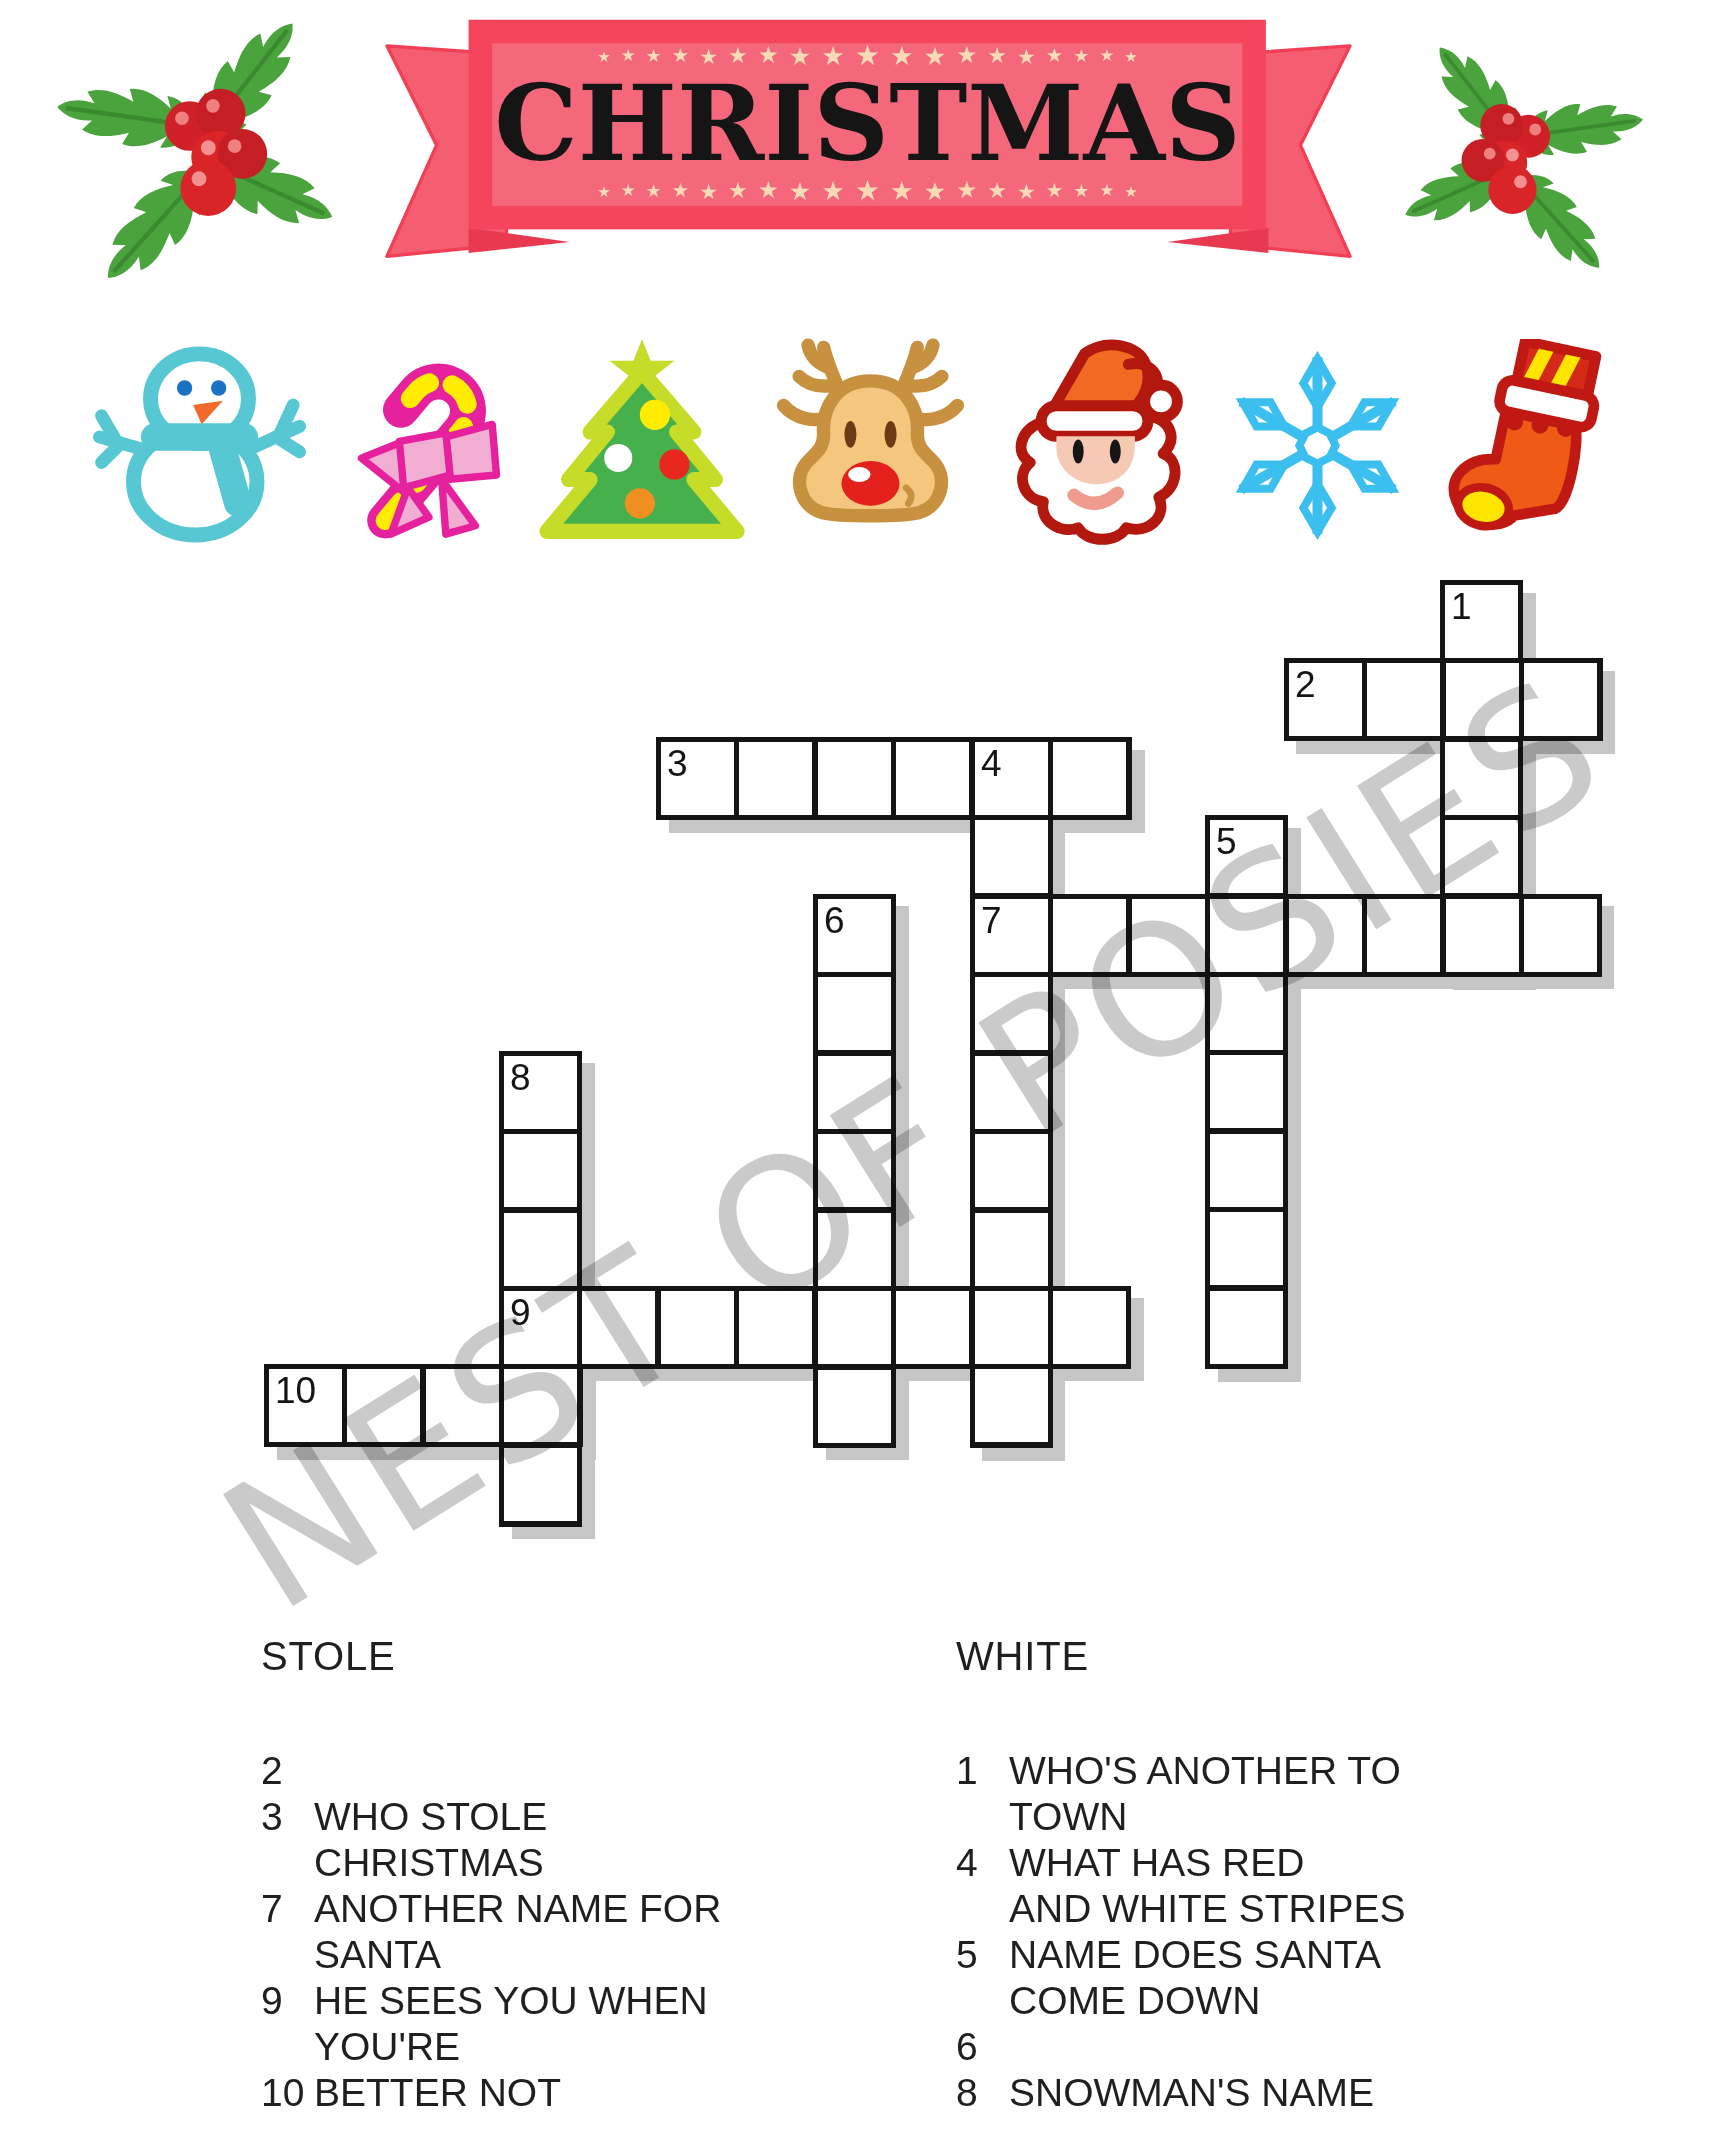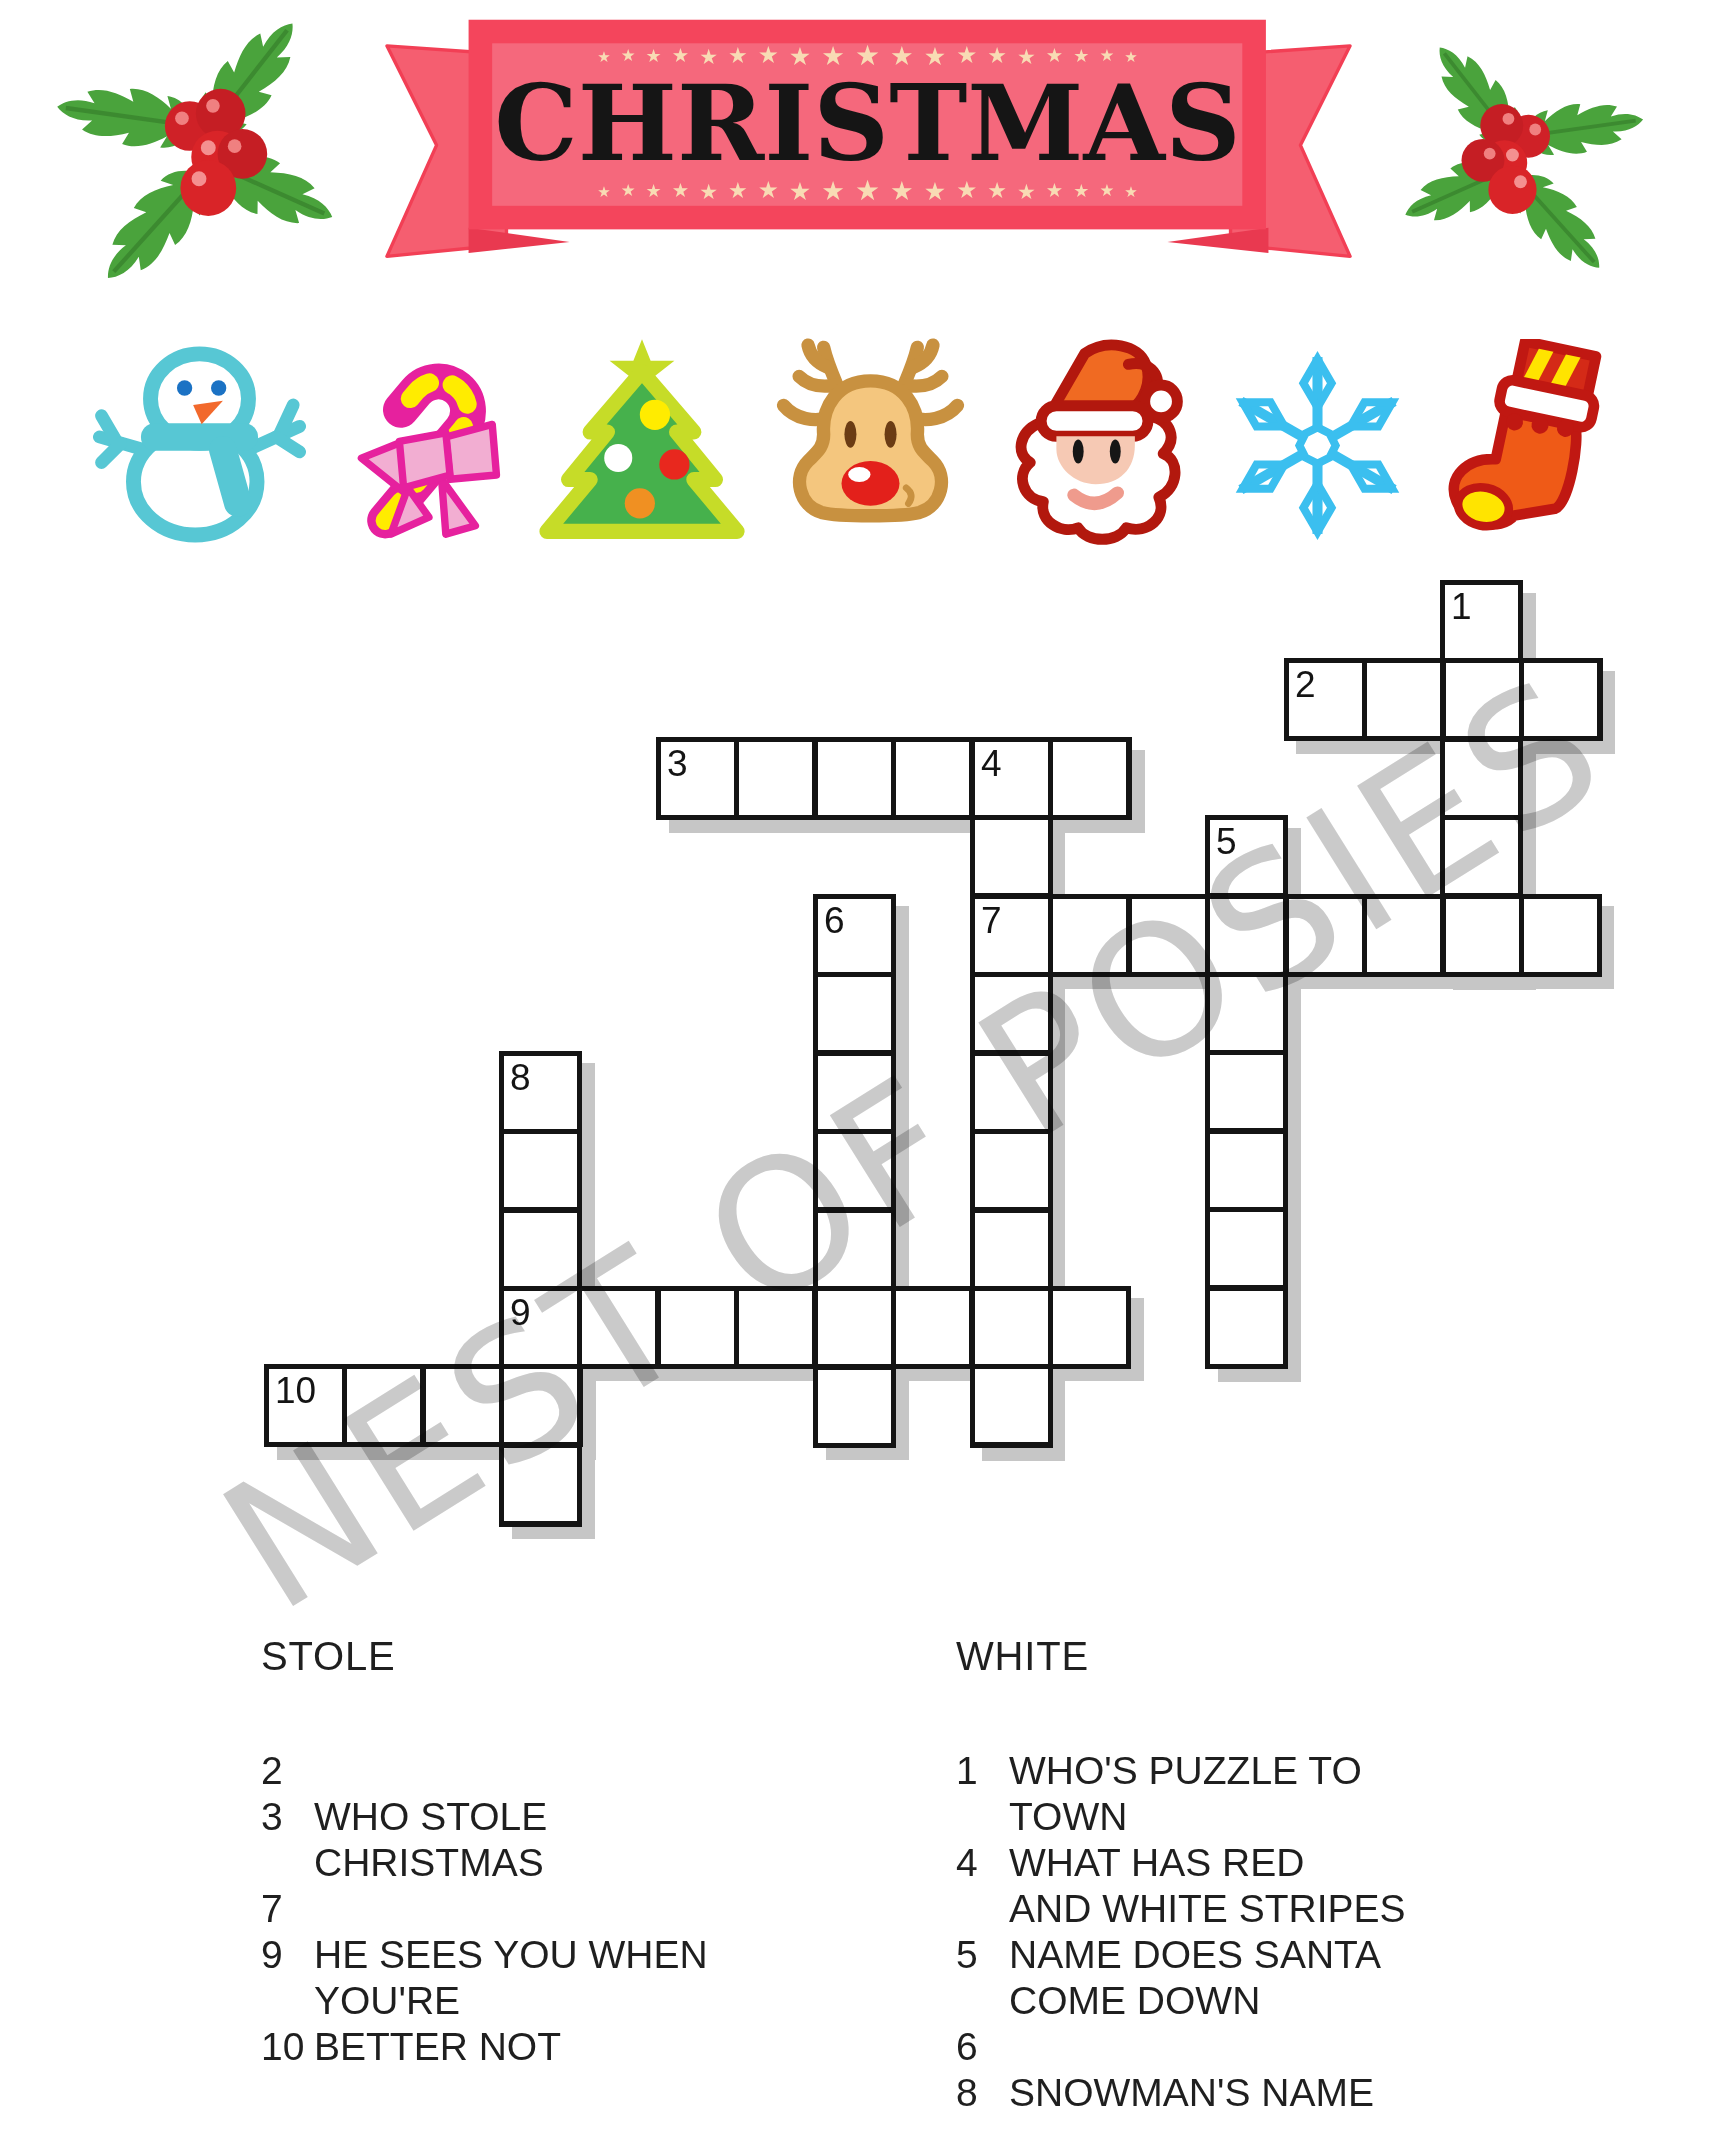--- a/index.html
+++ b/index.html
@@ -412,38 +412,40 @@
         <div class="clue-item">
           <span class="clue-num">2</span>
         </div>
         <div class="clue-item">
           <span class="clue-num">3</span>
           <span class="clue-text">WHO STOLE
 CHRISTMAS</span>
         </div>
         <div class="clue-item">
           <span class="clue-num">7</span>
+          <span class="clue-text">ANOTHER NAME FOR
+SANTA</span>
         </div>
         <div class="clue-item">
           <span class="clue-num">9</span>
           <span class="clue-text">HE SEES YOU WHEN
 YOU'RE</span>
         </div>
         <div class="clue-item">
           <span class="clue-num">10</span>
           <span class="clue-text">BETTER NOT</span>
         </div>
       </div>
   </div>
   <div id="clues-down" class="clue-col">
     <div class="clue-header">WHITE</div>
     <div>
         <div class="clue-item">
           <span class="clue-num">1</span>
-          <span class="clue-text">WHO'S PUZZLE TO
+          <span class="clue-text">WHO'S ANOTHER TO
 TOWN</span>
         </div>
         <div class="clue-item">
           <span class="clue-num">4</span>
           <span class="clue-text">WHAT HAS RED
 AND WHITE STRIPES</span>
         </div>
         <div class="clue-item">
           <span class="clue-num">5</span>
           <span class="clue-text">NAME DOES SANTA

